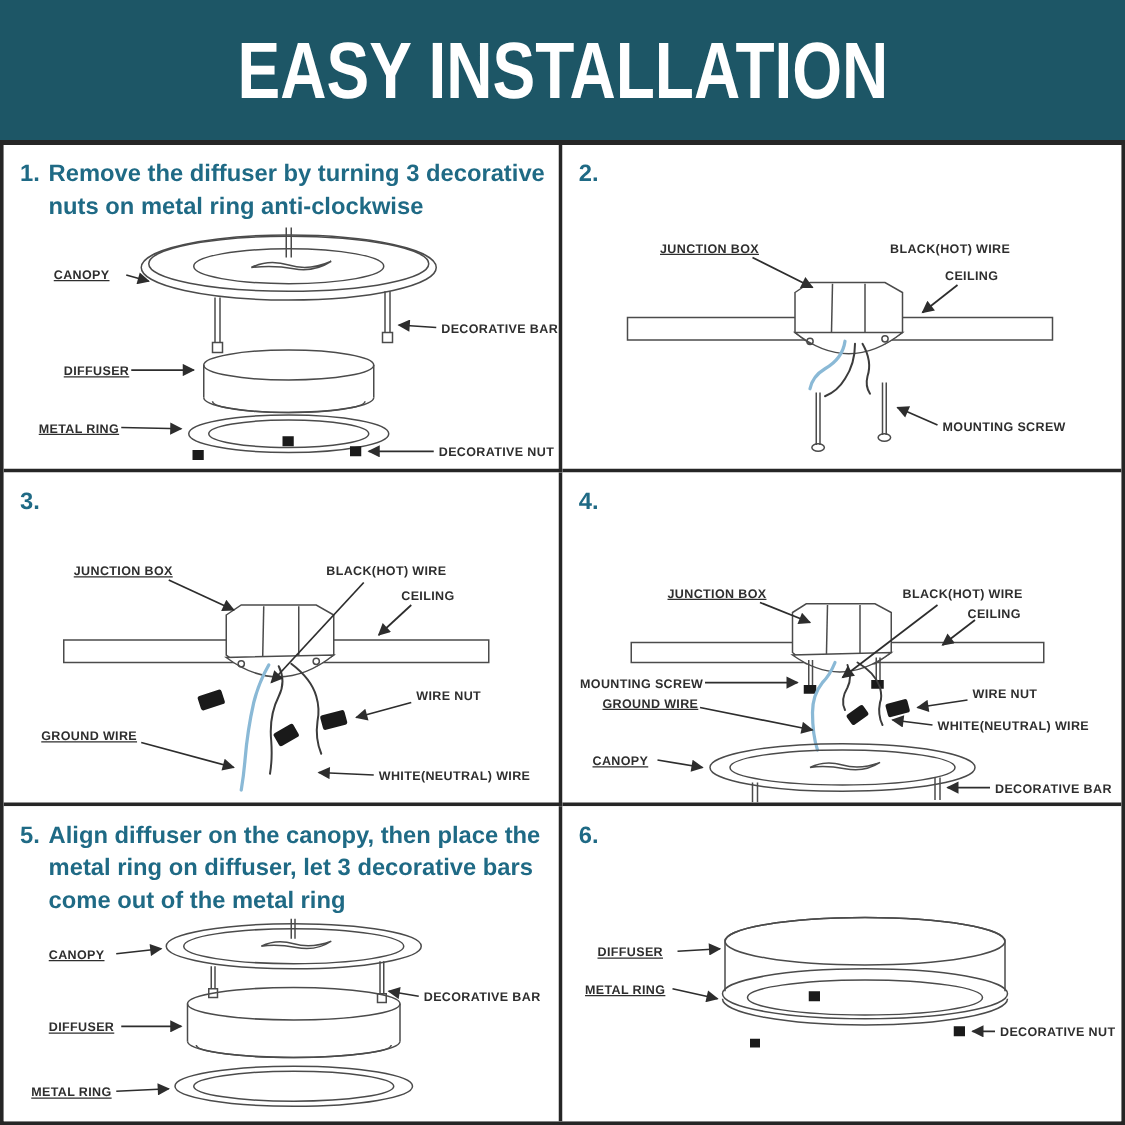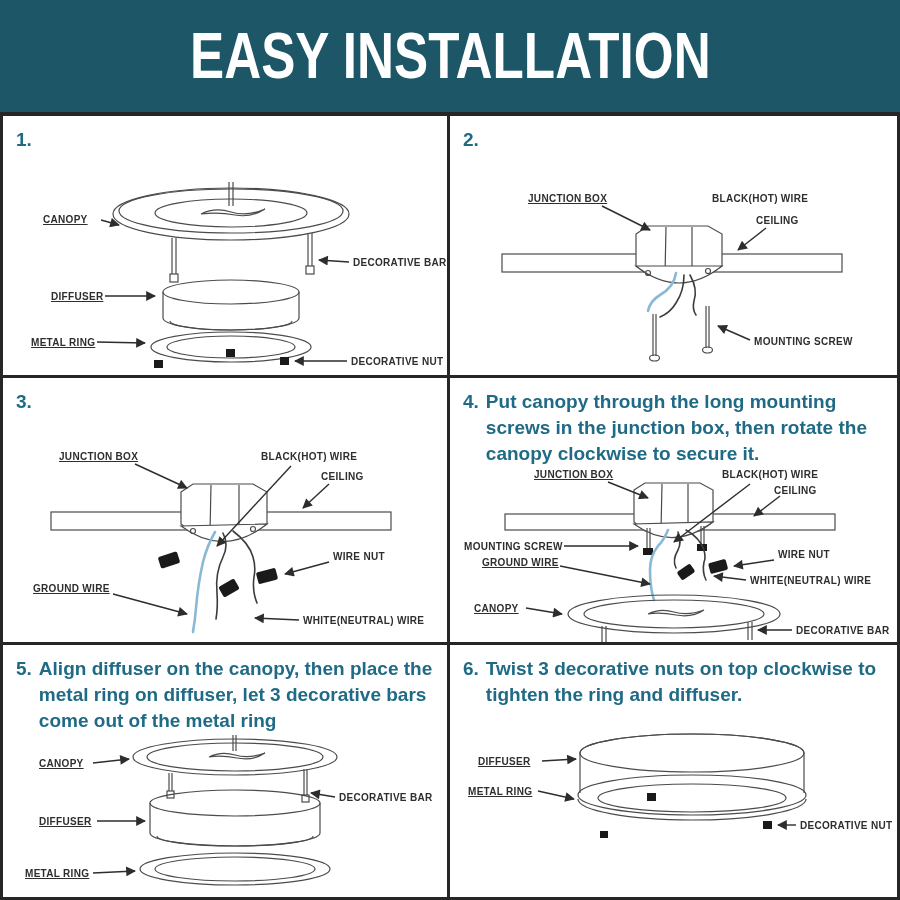--- a/index.html
+++ b/index.html
@@ -50,20 +50,21 @@
 
   <div class="header">
     <div class="title">EASY INSTALLATION</div>
   </div>
 
   <div class="grid">
 
     <div class="panel br bb">
       <div class="step">
         <span class="num">1.</span>
+        <span>Remove the diffuser by turning 3 decorative nuts on metal ring anti-clockwise</span>
       </div>
       <svg class="diagram" style="top:60px" width="444" height="192" viewBox="0 0 444 192">
         <defs>
           <marker id="m1" viewBox="0 0 10 10" refX="9" refY="5" markerWidth="9" markerHeight="7" orient="auto">
               <path d="M0,0 L10,5 L0,10 z" fill="#2d2d2d"></path>
             </marker>
         </defs>
         <g class="dw">
           <ellipse cx="228" cy="38" rx="118" ry="26"></ellipse>
           <ellipse cx="228" cy="35" rx="112" ry="22"></ellipse>
@@ -187,21 +188,20 @@
         <text class="lbl" x="318" y="38">CEILING</text>
         <text class="lbl u" x="30" y="150">GROUND WIRE</text>
         <text class="lbl" x="330" y="118">WIRE NUT</text>
         <text class="lbl" x="300" y="182">WHITE(NEUTRAL) WIRE</text>
       </svg>
     </div>
 
     <div class="panel bb">
       <div class="step">
         <span class="num">4.</span>
-        <span>Put canopy through the long mounting screws in the junction box, then rotate the canopy clockwise to secure it.</span>
       </div>
       <svg class="diagram" style="top:88px" width="447" height="178" viewBox="0 0 447 178">
         <defs>
           <marker id="m4" viewBox="0 0 10 10" refX="9" refY="5" markerWidth="9" markerHeight="7" orient="auto">
               <path d="M0,0 L10,5 L0,10 z" fill="#2d2d2d"></path>
             </marker>
         </defs>
         <rect class="dw" x="55" y="48" width="330" height="16"></rect>
         <g>
           <path class="dwf" d="M184,24 L195,17 L250,17 L263,24 L263,56 L250,65 L195,65 L184,56 Z"></path>
@@ -298,21 +298,20 @@
         <text class="lbl u" x="36" y="36">CANOPY</text>
         <text class="lbl" x="336" y="70">DECORATIVE BAR</text>
         <text class="lbl u" x="36" y="94">DIFFUSER</text>
         <text class="lbl u" x="22" y="146">METAL RING</text>
       </svg>
     </div>
 
     <div class="panel">
       <div class="step">
         <span class="num">6.</span>
-        <span>Twist 3 decorative nuts on top clockwise to tighten the ring and diffuser.</span>
       </div>
       <svg class="diagram" style="top:58px" width="447" height="194" viewBox="0 0 447 194">
         <defs>
           <marker id="m6" viewBox="0 0 10 10" refX="9" refY="5" markerWidth="9" markerHeight="7" orient="auto">
               <path d="M0,0 L10,5 L0,10 z" fill="#2d2d2d"></path>
             </marker>
         </defs>
         <g class="dw">
           <path d="M130,50 a112,19 0 0 1 224,0"></path>
           <ellipse cx="242" cy="50" rx="112" ry="19"></ellipse>

